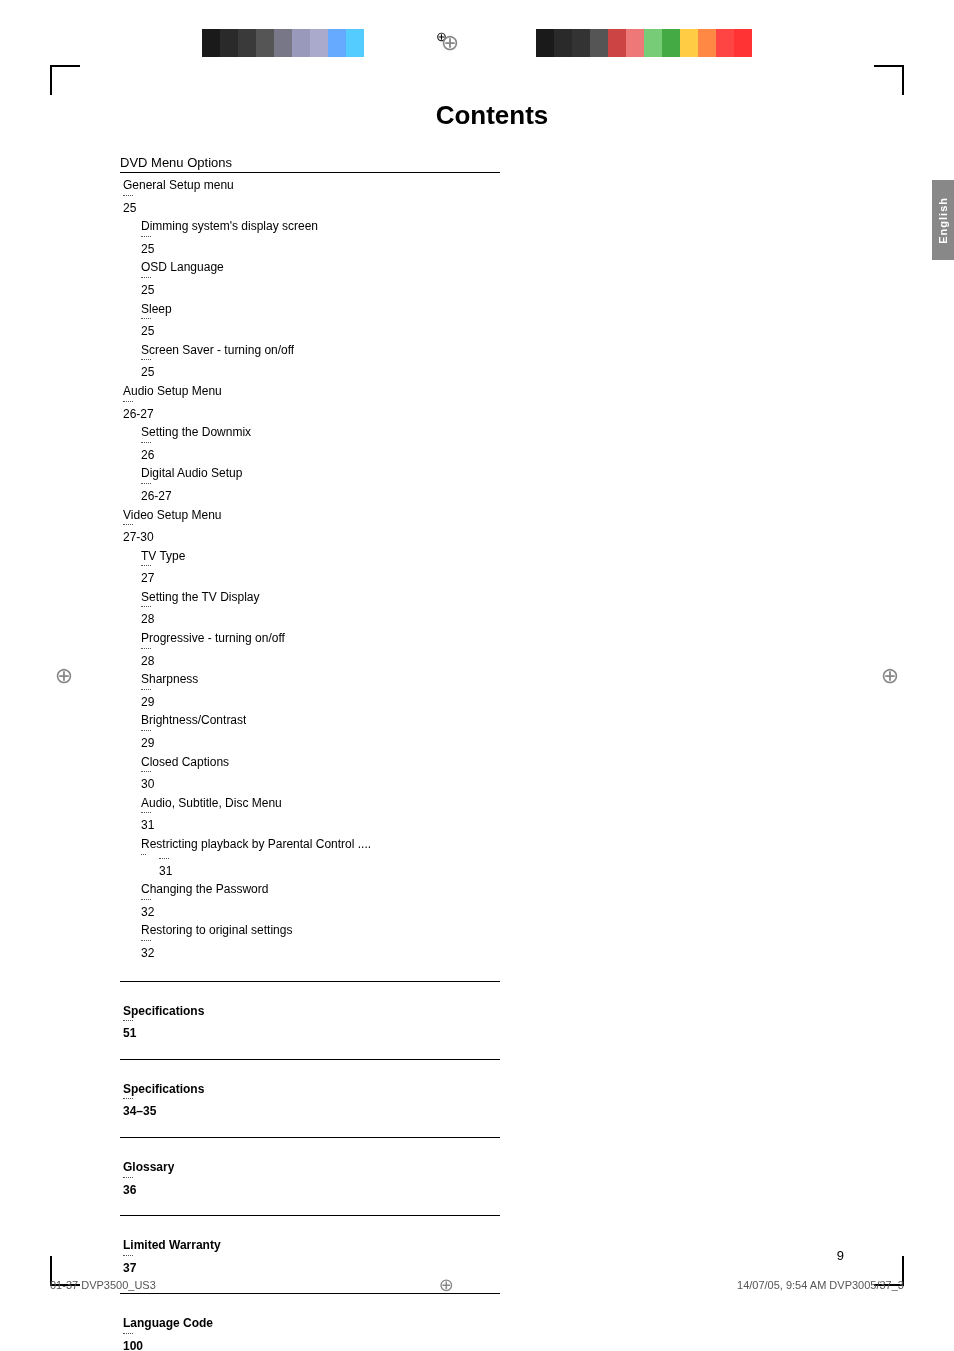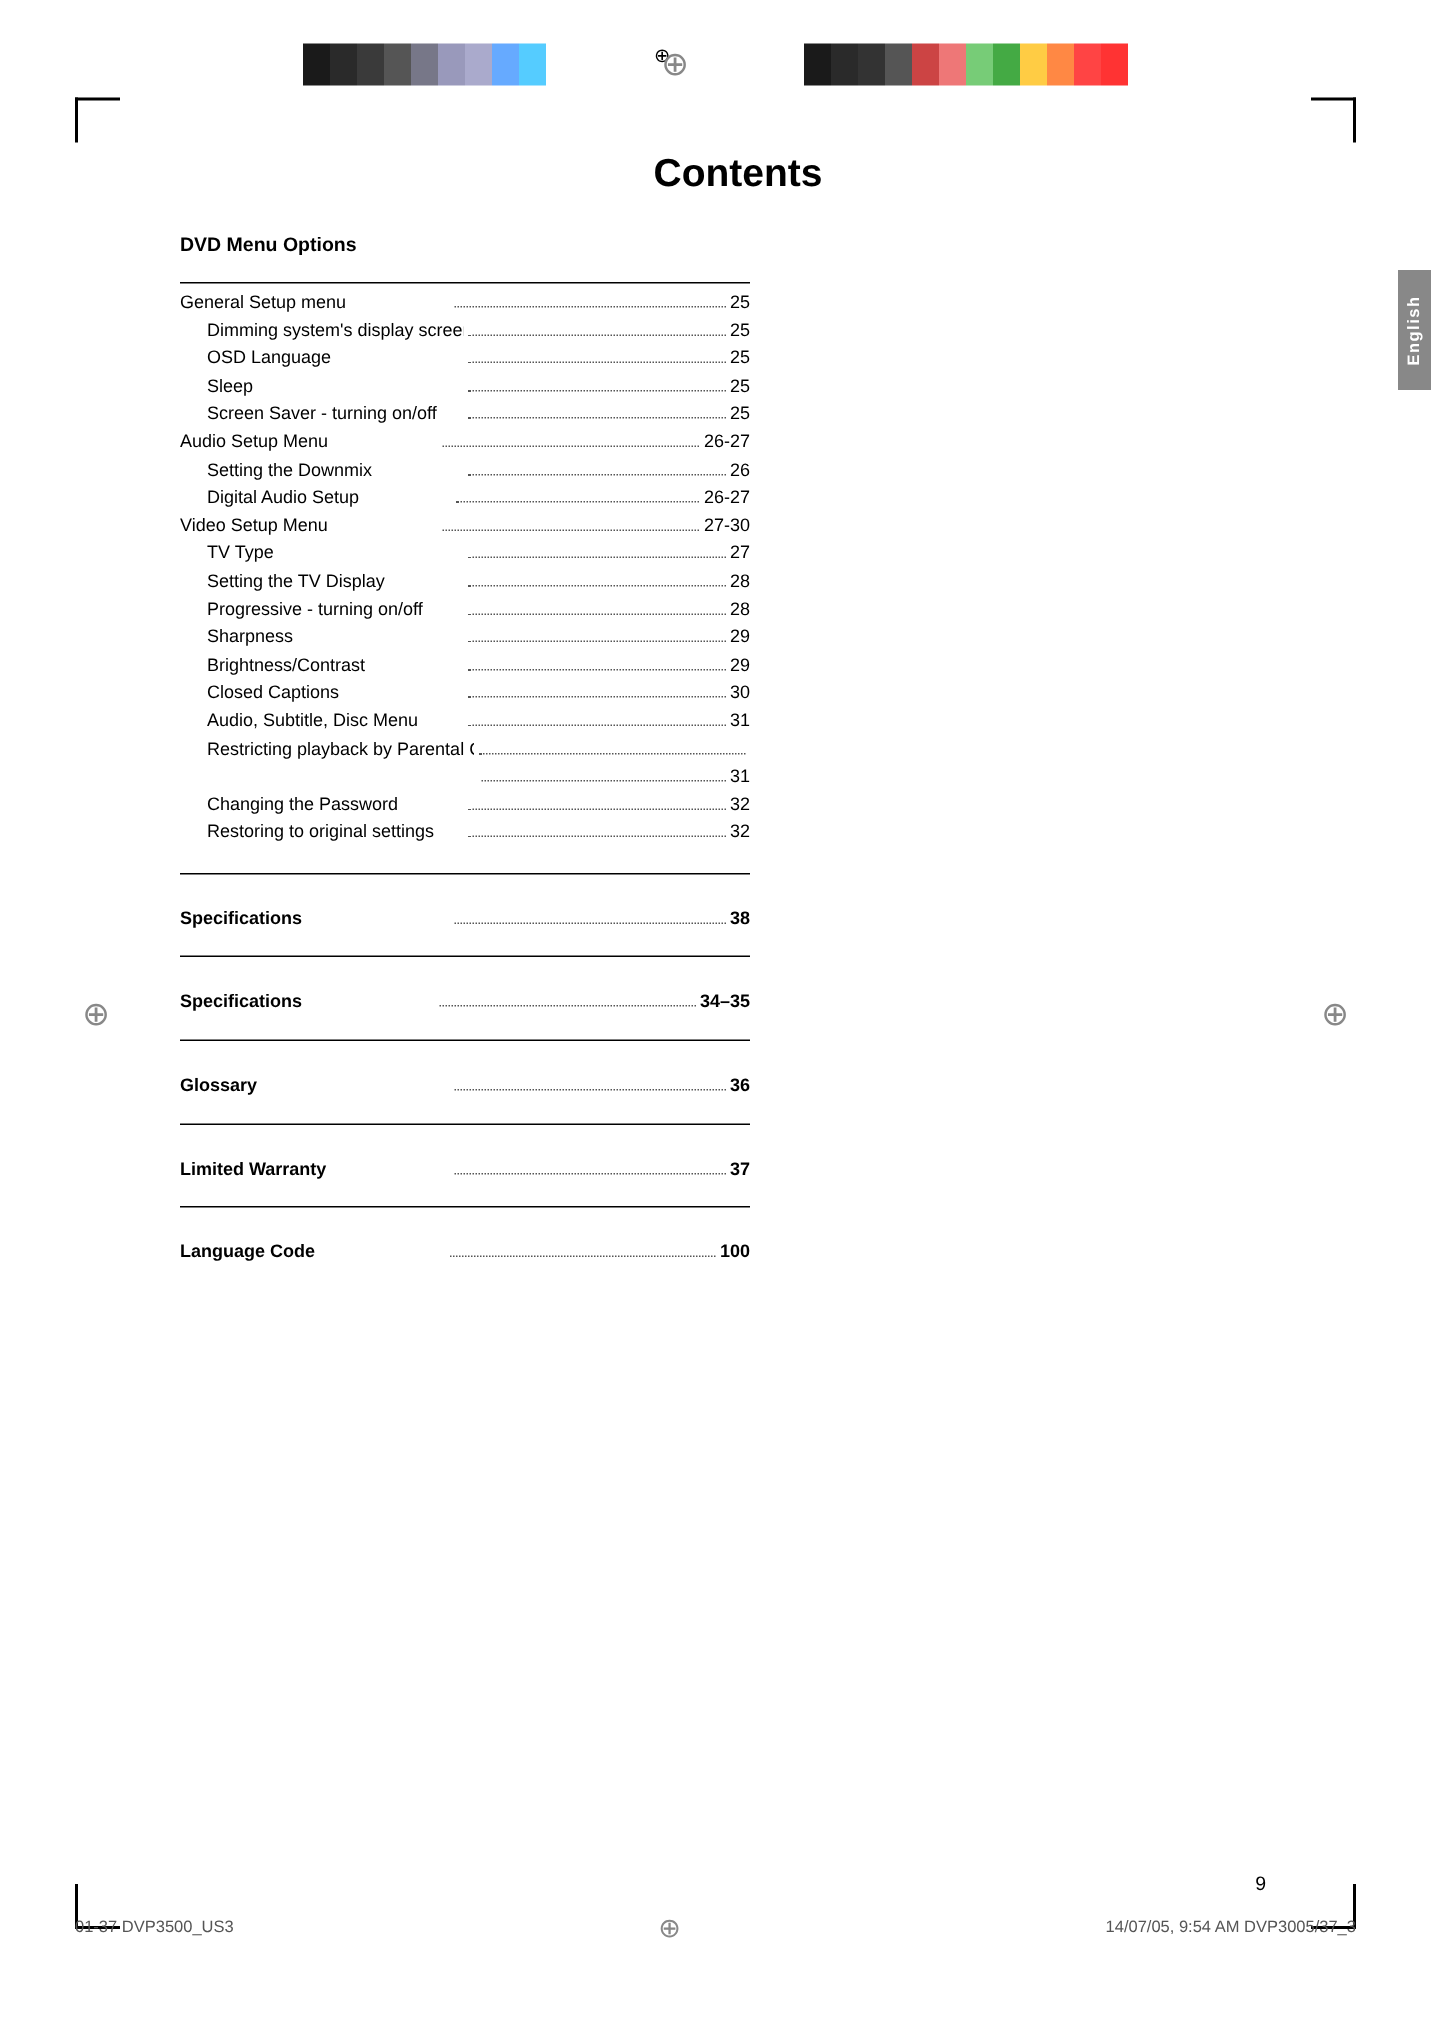--- a/index.html
+++ b/index.html
@@ -175,34 +175,35 @@
     }
 
     
     .toc {
       width: 380px;
     }
 
     
     .section-heading {
       font-size: 13px;
-      font-weight: bold;
+      font-weight: normal;
       border-bottom: 1.5px solid #000;
-      padding-bottom: 18px;
+      padding-bottom: 2px;
       margin-bottom: 3px;
       margin-top: 24px;
     }
 
     .toc-entry {
       display: flex;
       justify-content: flex-end;
       align-items: baseline;
       font-size: 12px;
       line-height: 1.55;
       position: relative;
+      flex-direction: column;
     }
     .toc-entry .entry-text {
       flex: 1;
       white-space: nowrap;
       overflow: hidden;
     }
     .toc-entry .dots {
       flex: 1;
       border-bottom: 1px dotted #555;
       margin: 0 3px 3px 3px;
@@ -390,21 +391,21 @@
       <span class="dots"></span>
       <span class="page-num">32</span>
     </div>
 
     <div class="toc-spacer"></div>
 
     <div class="toc-line-entry">
       <div class="toc-entry bold-entry">
         <span class="entry-text"><strong>Specifications</strong></span>
         <span class="dots"></span>
-        <span class="page-num"><strong>38</strong></span>
+        <span class="page-num"><strong>51</strong></span>
       </div>
     </div>
 
     <div style="height:8px;"></div>
 
     <div class="toc-line-entry">
       <div class="toc-entry bold-entry">
         <span class="entry-text"><strong>Specifications</strong></span>
         <span class="dots"></span>
         <span class="page-num"><strong>34–35</strong></span>

